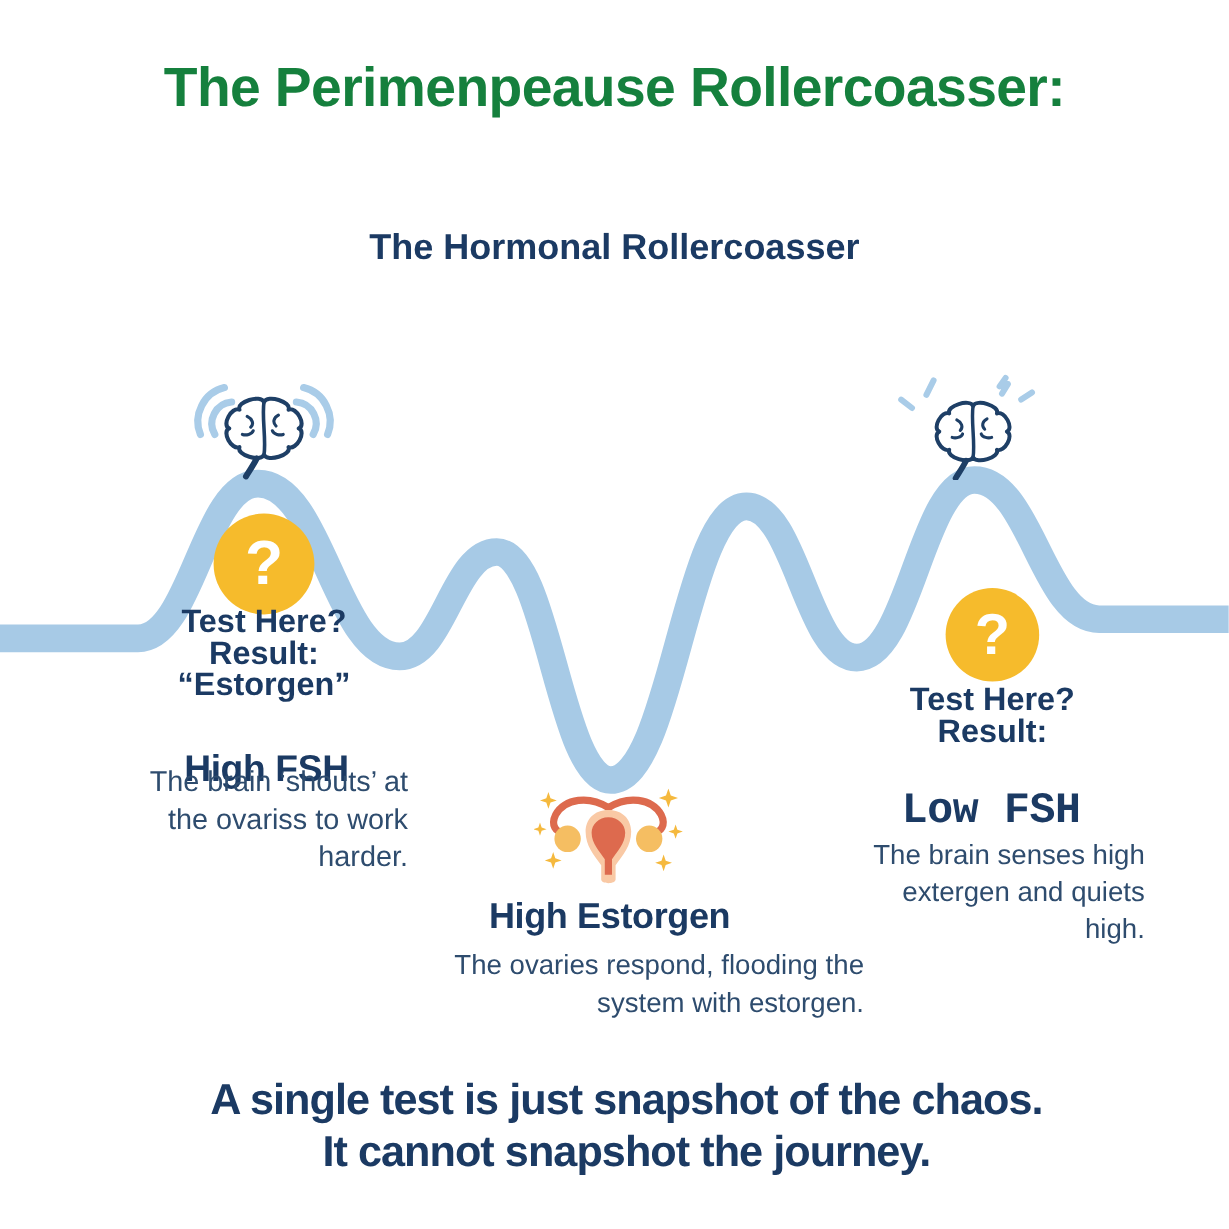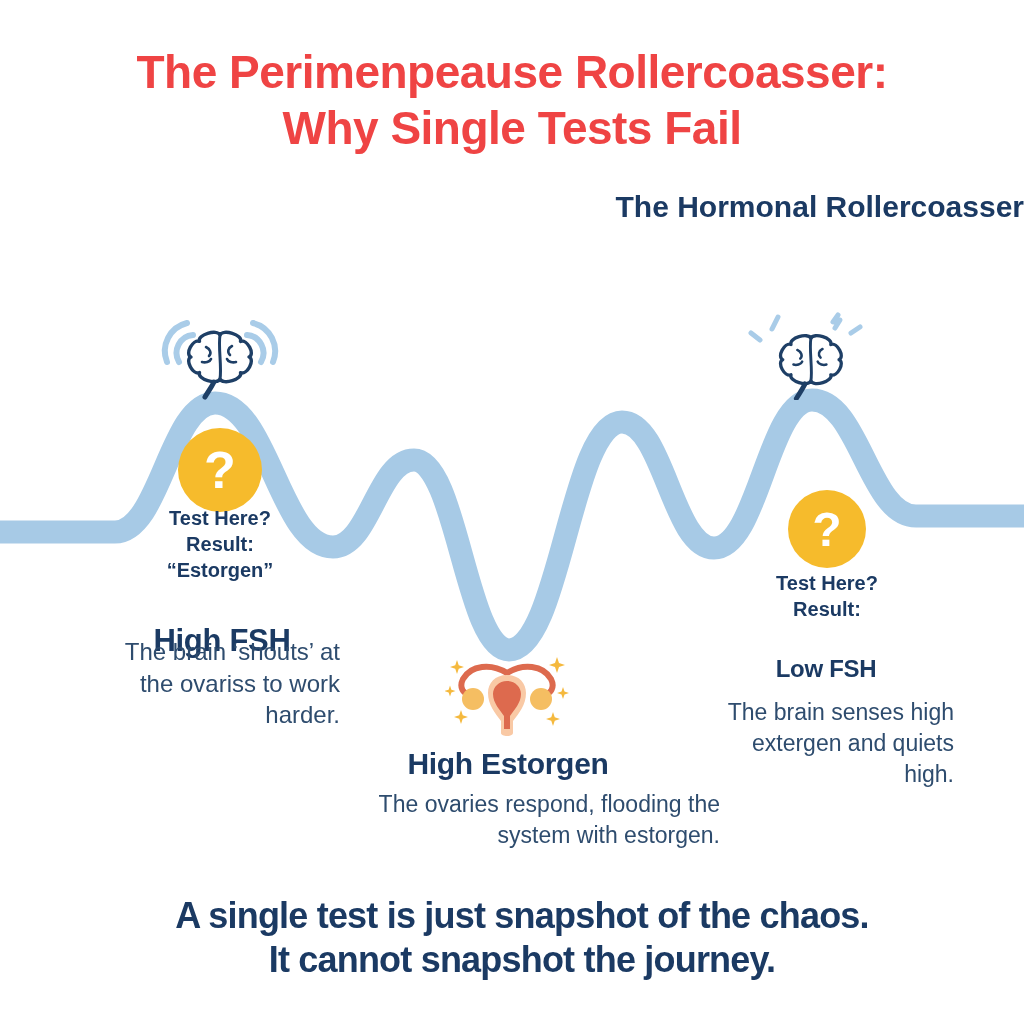--- a/index.html
+++ b/index.html
@@ -4,38 +4,38 @@
 <style>
   html,body{margin:0;padding:0;background:#ffffff;}
   .canvas{
     position:relative;width:1024px;height:1024px;background:#ffffff;
     font-family:"Liberation Sans", sans-serif;overflow:hidden;
   }
   .abs{position:absolute;}
   .center{text-align:center;}
   
   .title{left:0;right:0;top:44px;font-size:46px;line-height:56px;font-weight:800;
-         letter-spacing:-0.5px;color:#ef4444;}
-  .subtitle{left:0;right:0;top:190px;font-size:30px;font-weight:700;color:#1B3A63;text-align:right;}
+         letter-spacing:-0.5px;color:#15803d;}
+  .subtitle{left:0;right:0;top:190px;font-size:30px;font-weight:700;color:#1B3A63;}
   
   .curve-svg{left:0;top:0;width:1024px;height:1024px;}
   
   .qbadge{background:#F6BB2C;border-radius:50%;display:flex;align-items:center;
           justify-content:center;color:#ffffff;font-weight:800;}
   .qbadge.left-b{left:178px;top:428px;width:84px;height:84px;font-size:52px;}
   .qbadge.right-b{left:788px;top:490px;width:78px;height:78px;font-size:48px;}
   
-  .caption{font-size:20px;line-height:26px;font-weight:700;color:#1B3A63;}
+  .caption{font-size:27px;line-height:26px;font-weight:700;color:#1B3A63;}
   .caption.left-c{left:120px;top:505px;width:200px;}
   .caption.right-c{left:727px;top:570px;width:200px;}
   
   .heading{font-weight:800;color:#1B3A63;letter-spacing:-0.3px;}
   .heading.left-h{left:112px;top:594px;width:220px;font-size:31px;margin-top:29px;}
   .heading.mid-h{left:348px;top:747px;width:320px;font-size:30px;}
-  .heading.right-h{left:726px;top:655px;width:200px;font-size:24px;}
+  .heading.right-h{left:726px;top:655px;width:200px;font-size:36px;font-family:Liberation Mono, monospace;}
   
   .body-text{font-weight:400;color:#2E4C6E;text-align:right;}
   .body-text.left-p{left:105px;top:636px;width:235px;font-size:24px;line-height:31.5px;}
   .body-text.mid-p{left:320px;top:789px;width:400px;font-size:23px;line-height:31px;}
   .body-text.right-p{left:706px;top:697px;width:248px;font-size:23px;line-height:31px;}
   
   .footer{left:0;right:0;top:894px;font-size:36px;line-height:44px;font-weight:800;
           letter-spacing:-0.8px;color:#1B3A63;padding-left:20px;}
   .icon-svg{display:block;}
 </style>
@@ -58,21 +58,20 @@
       <path id="sparkle-shape" d="M0,-1 L0.25,-0.25 L1,0 L0.25,0.25 L0,1 L-0.25,0.25 L-1,0 L-0.25,-0.25 Z" fill="#F5B93E"></path>
     </defs>
   </svg>
 
   <svg class="abs curve-svg" viewBox="0 0 1024 1024">
     <path d="M -10 532 L 115 532 C 160 532, 170 403, 215 403 C 268.1 403, 279.9 547, 333 547 C 369.45 547, 377.55 460, 414 460 C 456.75 460, 466.25 650, 509 650 C 559.85 650, 571.15 422, 622 422 C 663.4 422, 672.6 548, 714 548 C 758.1 548, 767.9 400, 812 400 C 858.8 400, 869.2 516, 916 516 L 1034 516" fill="none" stroke="#A7CAE6" stroke-width="23" stroke-linecap="round" stroke-linejoin="round"></path>
   </svg>
 
   <div class="abs title center">
     <div>The Perimenpeause Rollercoasser:</div>
-    <div>Why Single Tests Fail</div>
   </div>
   <div class="abs subtitle center">The Hormonal Rollercoasser</div>
 
   <svg class="abs icon-svg" style="left:146px;top:310px" width="148" height="94" viewBox="0 0 148 94">
     <g stroke="#A9CCE8" stroke-width="6" stroke-linecap="round" fill="none">
       <path d="M21,52 A29,29 0 0 1 41,13"></path>
       <path d="M33,52 A18,18 0 0 1 47,25"></path>
       <path d="M127,52 A29,29 0 0 0 107,13"></path>
       <path d="M115,52 A18,18 0 0 0 101,25"></path>
     </g>

